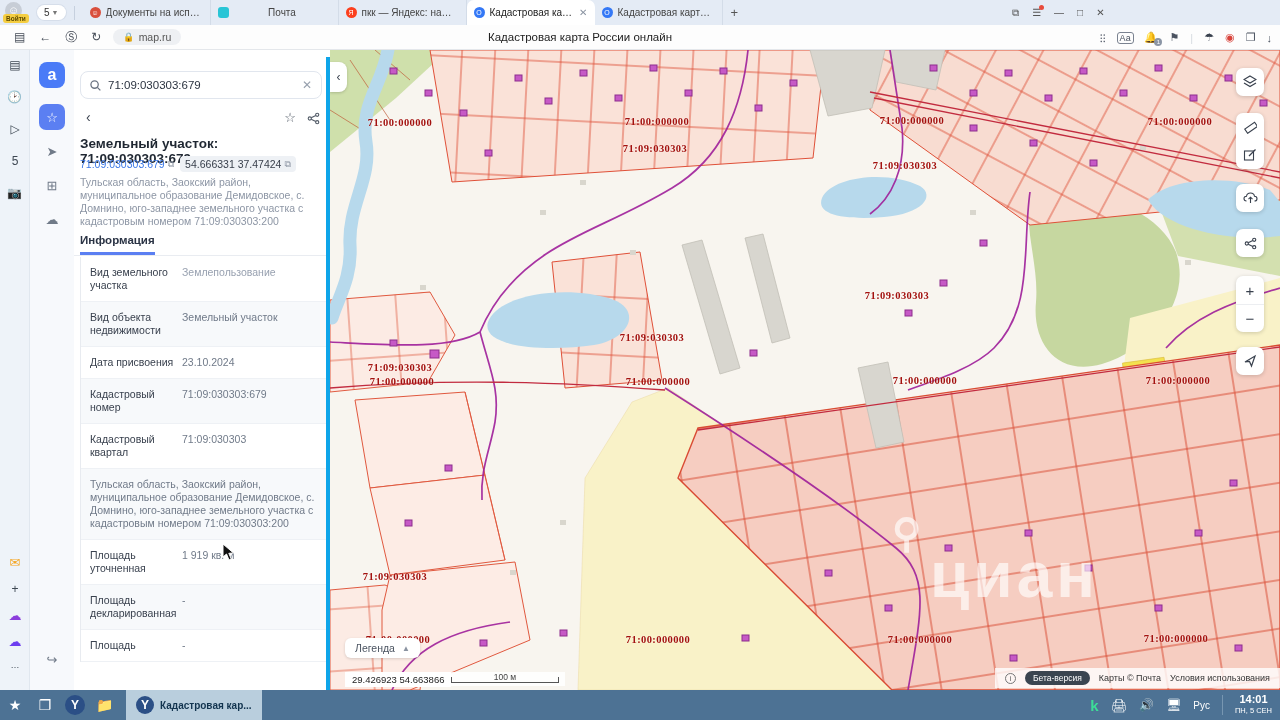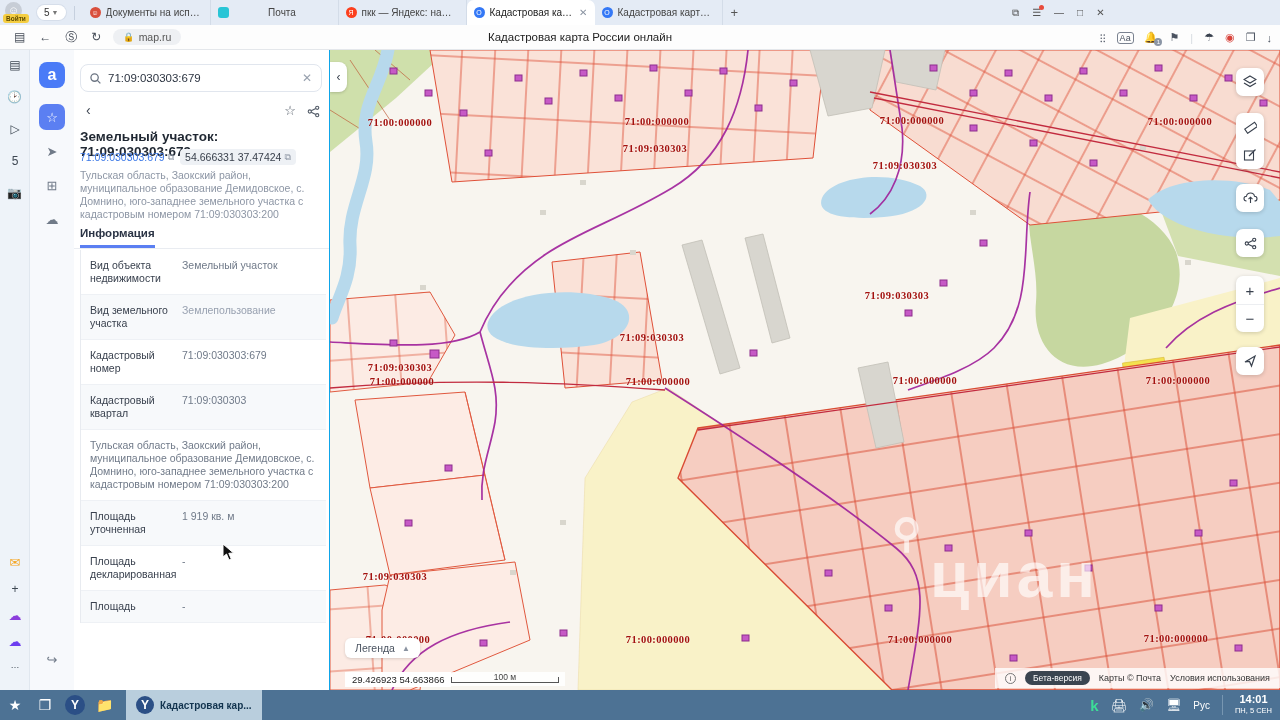--- a/index.html
+++ b/index.html
@@ -38,21 +38,21 @@
   .bs-icon { position:absolute; left:0; width:30px; text-align:center; color:#3d4752; font-size:12px; }
   .bs-colored { font-size:13px; }
 
   
   #rail { position:absolute; left:30px; top:50px; width:44px; height:640px; background:#f7f9fc; }
   .rail-logo { position:absolute; left:9px; top:12px; width:26px; height:26px; border-radius:8px; background:#4a7bf7; color:#fff; font-weight:bold; font-size:16px; display:flex; align-items:center; justify-content:center; }
   .rail-btn { position:absolute; left:9px; width:26px; height:26px; border-radius:7px; display:flex; align-items:center; justify-content:center; color:#707a88; font-size:13px; }
   .rail-btn.active { background:#5b7ff2; color:#fff; }
 
   
-  #panel { position:absolute; left:74px; top:50px; width:256px; height:640px; background:#fff; border-right:1px solid #0ea5e9; overflow:hidden; }
+  #panel { position:absolute; left:74px; top:57px; width:256px; height:640px; background:#fff; border-right:4px solid #0ea5e9; overflow:hidden; }
   .search-box { position:absolute; left:6px; top:14px; width:242px; height:28px; border:1px solid #e1e6ee; border-radius:8px; display:flex; align-items:center; padding:0 9px; gap:7px; }
   .search-box input { border:none; outline:none; flex:1; font-size:11.5px; color:#2b3340; font-family:"Liberation Sans",sans-serif; background:transparent; }
   .search-clear { color:#98a1ae; font-size:12px; }
   .head-row { position:absolute; left:10px; top:52px; width:236px; height:20px; }
   .back-chev { position:absolute; left:2px; top:0; color:#3c4450; font-size:14px; }
   .hr-star { position:absolute; right:24px; top:1px; color:#525b67; font-size:13px; }
   .hr-share { position:absolute; right:0; top:2px; }
   .obj-title { position:absolute; left:6px; top:79px; width:246px; font-size:13.5px; font-weight:bold; color:#1f2732; }
   .chips { position:absolute; left:6px; top:99px; display:flex; align-items:center; gap:6px; }
   .chip-link { color:#3b78e7; font-size:10.5px; display:flex; gap:3px; align-items:center; }
@@ -225,26 +225,30 @@
       <span class="chip-gray">
         <span>54.666331 37.47424</span>
           <span class="copy-ic">⧉</span>
       </span>
     </div>
     <div class="desc">Тульская область, Заокский район, муниципальное образование Демидовское, с. Домнино, юго-западнее земельного участка с кадастровым номером 71:09:030303:200</div>
     <div class="info-tab">Информация</div>
     <div class="tab-line"></div>
     <div class="info-table">
       <div class="irow">
+          <div class="lab">Вид земельного участка</div>
+          <div class="val" style="color:#98a1b0">Землепользование</div>
+        </div>
+      <div class="irow">
           <div class="lab">Вид объекта недвижимости</div>
           <div class="val">Земельный участок</div>
         </div>
       <div class="irow">
-          <div class="lab">Вид земельного участка</div>
-          <div class="val" style="color:#98a1b0">Землепользование</div>
+          <div class="lab">Дата присвоения</div>
+          <div class="val">23.10.2024</div>
         </div>
       <div class="irow">
           <div class="lab">Кадастровый номер</div>
           <div class="val">71:09:030303:679</div>
         </div>
       <div class="irow">
           <div class="lab">Кадастровый квартал</div>
           <div class="val">71:09:030303</div>
         </div>
       <div class="irow">

